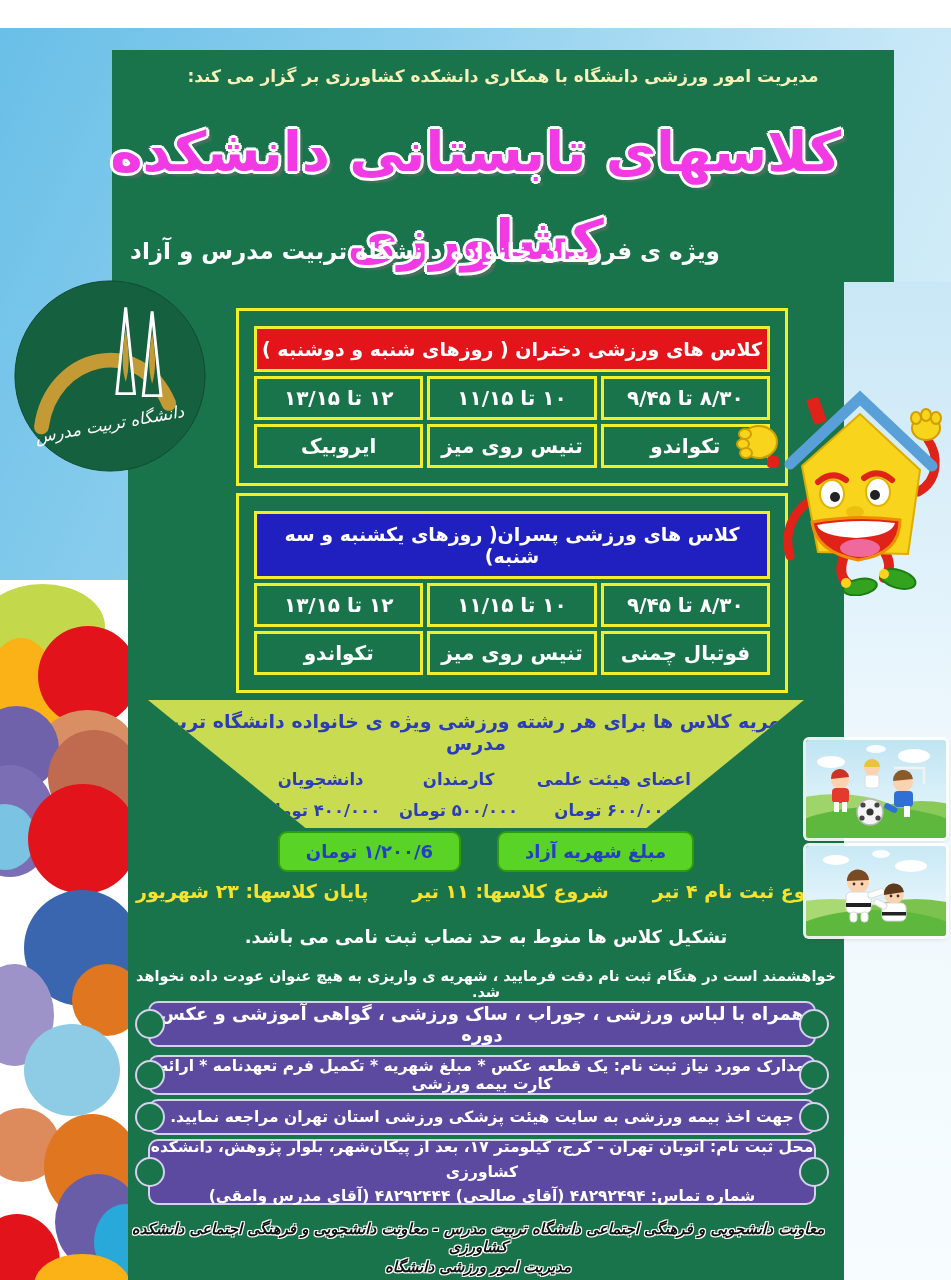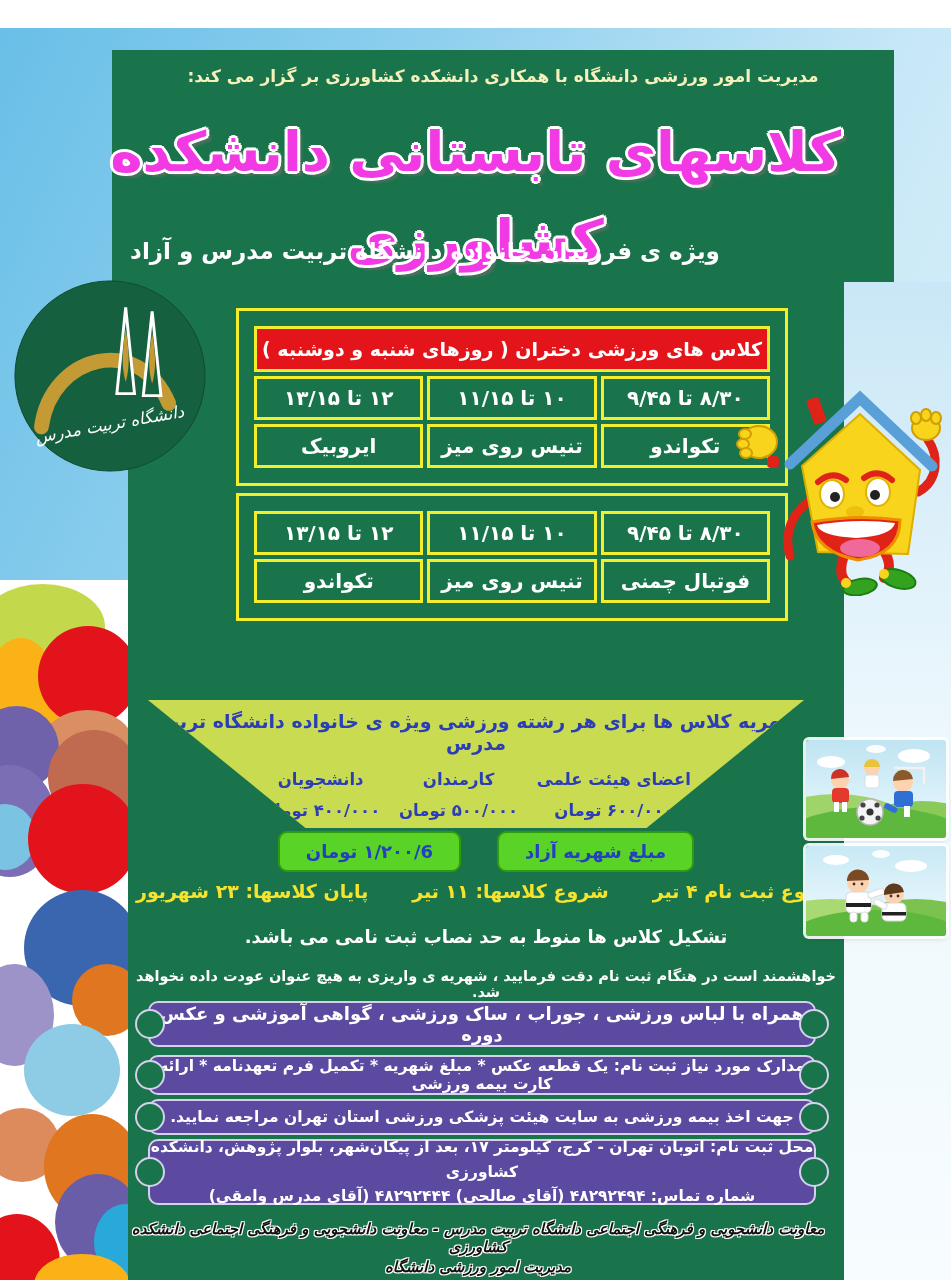--- a/index.html
+++ b/index.html
@@ -135,20 +135,21 @@
       <div class="st-cell">۱۲ تا ۱۳/۱۵</div>
     </div>
     <div class="st-row">
       <div class="st-cell">تکواندو</div>
       <div class="st-cell">تنیس روی میز</div>
       <div class="st-cell">ایروبیک</div>
     </div>
   </div>
 
   <div class="st-frame boys" style="top:465px;">
+    <div class="st-header">کلاس های ورزشی پسران( روزهای یکشنبه و سه شنبه)</div>
     <div class="st-row">
       <div class="st-cell">۸/۳۰ تا ۹/۴۵</div>
       <div class="st-cell">۱۰ تا ۱۱/۱۵</div>
       <div class="st-cell">۱۲ تا ۱۳/۱۵</div>
     </div>
     <div class="st-row">
       <div class="st-cell">فوتبال چمنی</div>
       <div class="st-cell">تنیس روی میز</div>
       <div class="st-cell">تکواندو</div>
     </div>

